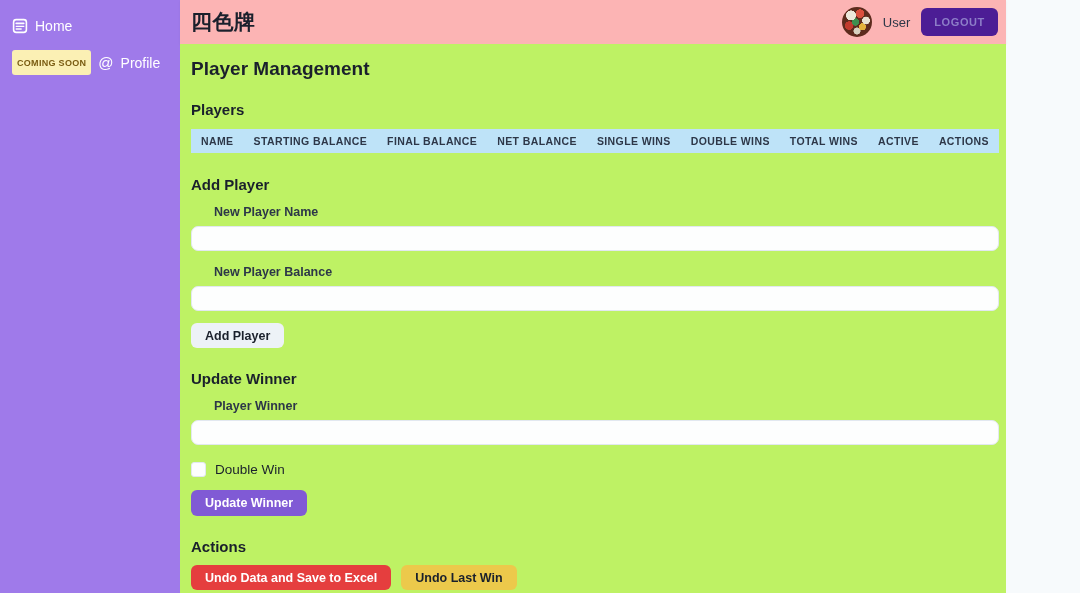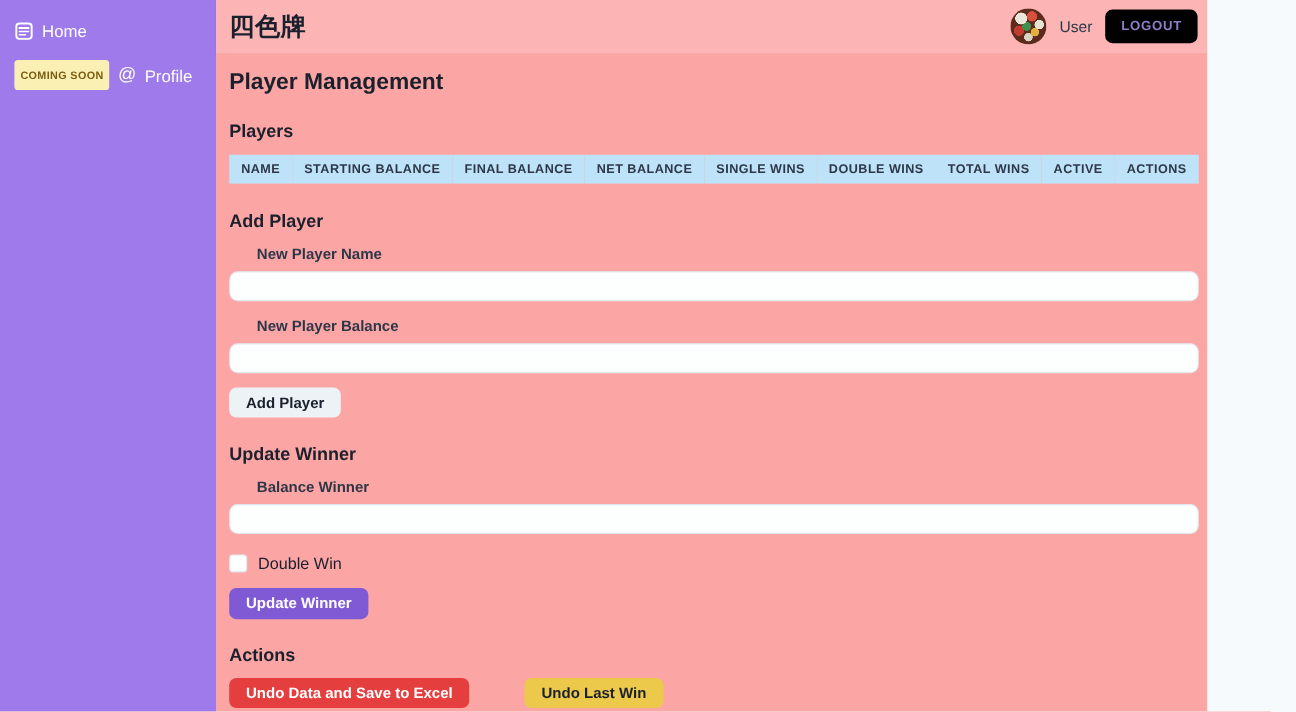--- a/index.html
+++ b/index.html
@@ -53,27 +53,27 @@
       radial-gradient(circle at 45% 50%, #3f8f4f 0 16%, transparent 17%),
       radial-gradient(circle at 68% 66%, #e3b23c 0 12%, transparent 13%),
       radial-gradient(circle at 24% 62%, #c13b2e 0 14%, transparent 15%),
       radial-gradient(circle at 50% 80%, #d8d2c0 0 12%, transparent 13%),
       #5d2b1d;
     cursor: pointer;
   }
   .username { font-size: 13px; color: #2D3748; }
   .logout-btn {
     border: none; cursor: pointer;
-    background: #000000; color: #8D7EC8;
+    background: #4c1d95; color: #8D7EC8;
     font-family: inherit; font-size: 11px; font-weight: 700; letter-spacing: 0.6px;
     padding: 8px 13px; border-radius: 6px;
   }
 
   
-  .content { flex: 1; background: #fca5a5; padding: 14px 7px 0 11px; overflow: hidden; }
+  .content { flex: 1; background: #bef264; padding: 14px 7px 0 11px; overflow: hidden; }
   .page-title { font-size: 19px; font-weight: 700; color: #1A202C; margin-bottom: 21px; }
   .section-heading { font-size: 15px; font-weight: 700; color: #1A202C; }
 
   table.players {
     width: 100%; border-collapse: collapse; margin-top: 11px; margin-bottom: 23px;
   }
   table.players thead tr { background: #BEE3F8; }
   table.players th {
     height: 24px; padding: 0 10px;
     font-size: 10.5px; font-weight: 700; letter-spacing: 0.4px;
@@ -95,21 +95,21 @@
   }
   .btn {
     border: none; cursor: pointer; font-family: inherit;
     font-size: 12.5px; font-weight: 700;
     height: 25px; padding: 0 14px; border-radius: 6px;
     display: inline-flex; align-items: center; justify-content: center;
   }
   .btn-gray { background: #EDF2F7; color: #1A202C; margin-top: 12px; font-weight: 600; }
   .btn-purple { background: #805AD5; color: #FFFFFF; margin-top: 13px; height: 26px; }
   .btn-red { background: #E53E3E; color: #FFFFFF; }
-  .btn-yellow { background: #ECC94B; color: #1A202C; margin-left: 36px; }
+  .btn-yellow { background: #ECC94B; color: #1A202C; }
 
   .section-gap { margin-top: 22px; }
   .checkbox-row { display: flex; align-items: center; gap: 9px; margin-top: 17px; }
   .checkbox-row input[type="checkbox"] {
     appearance: none; -webkit-appearance: none;
     width: 15px; height: 15px; border: 1.5px solid #E2E8F0; border-radius: 3px;
     background: #FDFEFE; cursor: pointer; margin: 0;
   }
   .checkbox-label { font-size: 13.5px; color: #1A202C; }
   .actions-row { display: flex; gap: 10px; margin-top: 10px; }
@@ -174,21 +174,21 @@
       
       <h3 class="section-heading">Add Player</h3>
       <label class="field-label">New Player Name</label>
       <input class="text-input" type="text" value="" style="">
       <label class="field-label" style="margin-top:14px">New Player Balance</label>
       <input class="text-input" type="text" value="" style="">
       <button class="btn btn-gray">Add Player</button>
 
       
       <h3 class="section-heading section-gap">Update Winner</h3>
-      <label class="field-label">Balance Winner</label>
+      <label class="field-label">Player Winner</label>
       <select class="winner-select"></select>
       <div class="checkbox-row">
         <input type="checkbox" style="">
         <span class="checkbox-label">Double Win</span>
       </div>
       <button class="btn btn-purple">Update Winner</button>
 
       
       <h3 class="section-heading section-gap">Actions</h3>
       <div class="actions-row">

